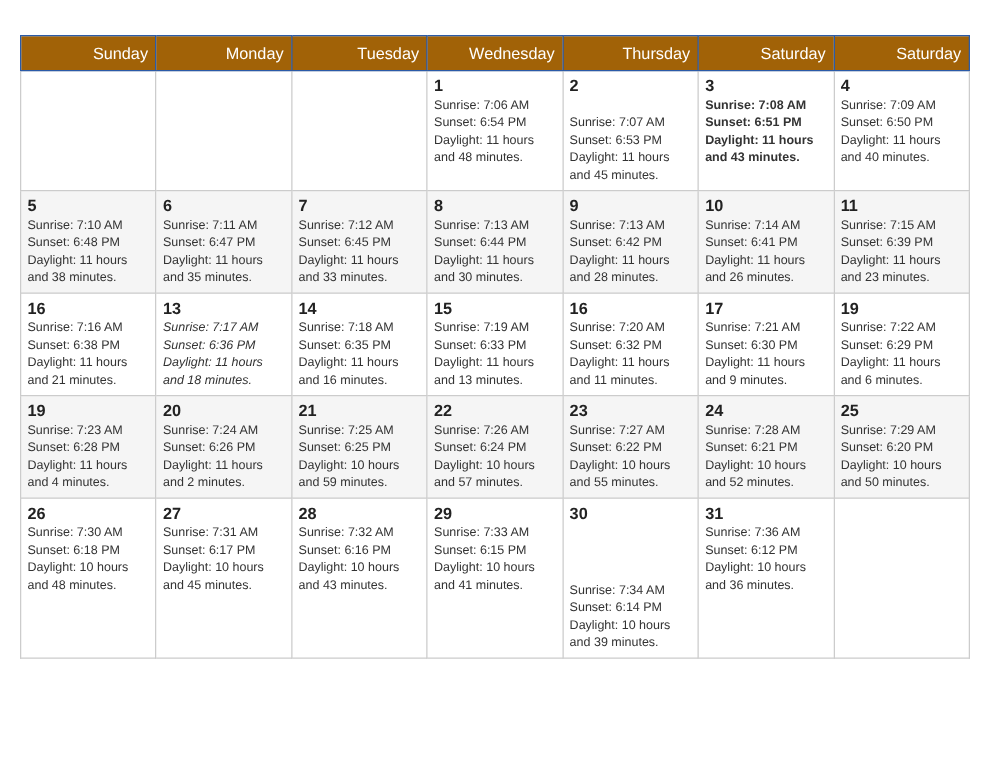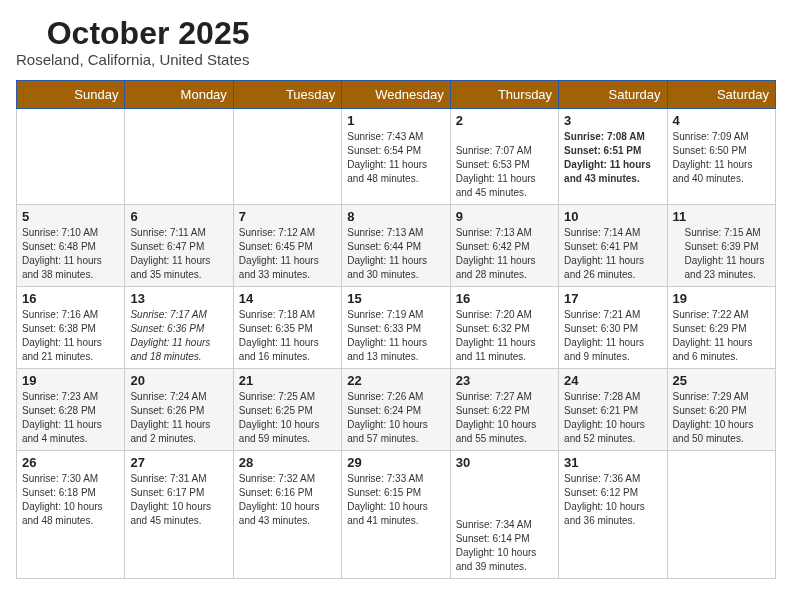--- a/index.html
+++ b/index.html
@@ -87,24 +87,20 @@
       color: #333;
     }
     .empty-cell {
       background: #f9f9f9;
     }
   </style>
 </head>
 <body>
 
 <div class="header-area">
-  <div class="title-area">
-    <div class="month-title">October 2025</div>
-    <div class="location-title">Roseland, California, United States</div>
-  </div>
 </div>
 
 <table class="calendar-table">
   <thead>
     <tr>
     <th>Sunday</th>
         <th>Monday</th>
         <th>Tuesday</th>
         <th>Wednesday</th>
         <th>Thursday</th>
@@ -112,21 +108,21 @@
         <th>Saturday</th>
       </tr>
   </thead>
   <tbody id="calendar-body">
   <tr>
         <td class="empty-cell"></td>
         <td class="empty-cell"></td>
         <td class="empty-cell"></td>
         <td>
           <div class="day-number">1</div>
-          <div class="day-info" style="white-space: pre-line;">Sunrise: 7:43 AM
+          <div class="day-info" style="white-space: pre-line;">Sunrise: 7:06 AM
 Sunset: 6:54 PM
 Daylight: 11 hours
 and 48 minutes.</div>
         </td>
         <td>
           <div class="day-number">2</div>
           <div class="day-info" style="white-space: pre-line; margin-top: 16px;">Sunrise: 7:07 AM
 Sunset: 6:53 PM
 Daylight: 11 hours
 and 45 minutes.</div>
@@ -184,21 +180,21 @@
         </td>
         <td>
           <div class="day-number">10</div>
           <div class="day-info" style="white-space: pre-line;">Sunrise: 7:14 AM
 Sunset: 6:41 PM
 Daylight: 11 hours
 and 26 minutes.</div>
         </td>
         <td>
           <div class="day-number">11</div>
-          <div class="day-info" style="white-space: pre-line; margin-left: 12px;">Sunrise: 7:15 AM
+          <div class="day-info" style="white-space: pre-line;">Sunrise: 7:15 AM
 Sunset: 6:39 PM
 Daylight: 11 hours
 and 23 minutes.</div>
         </td>
       </tr>
       <tr>
         <td>
           <div class="day-number">16</div>
           <div class="day-info" style="white-space: pre-line;">Sunrise: 7:16 AM
 Sunset: 6:38 PM

